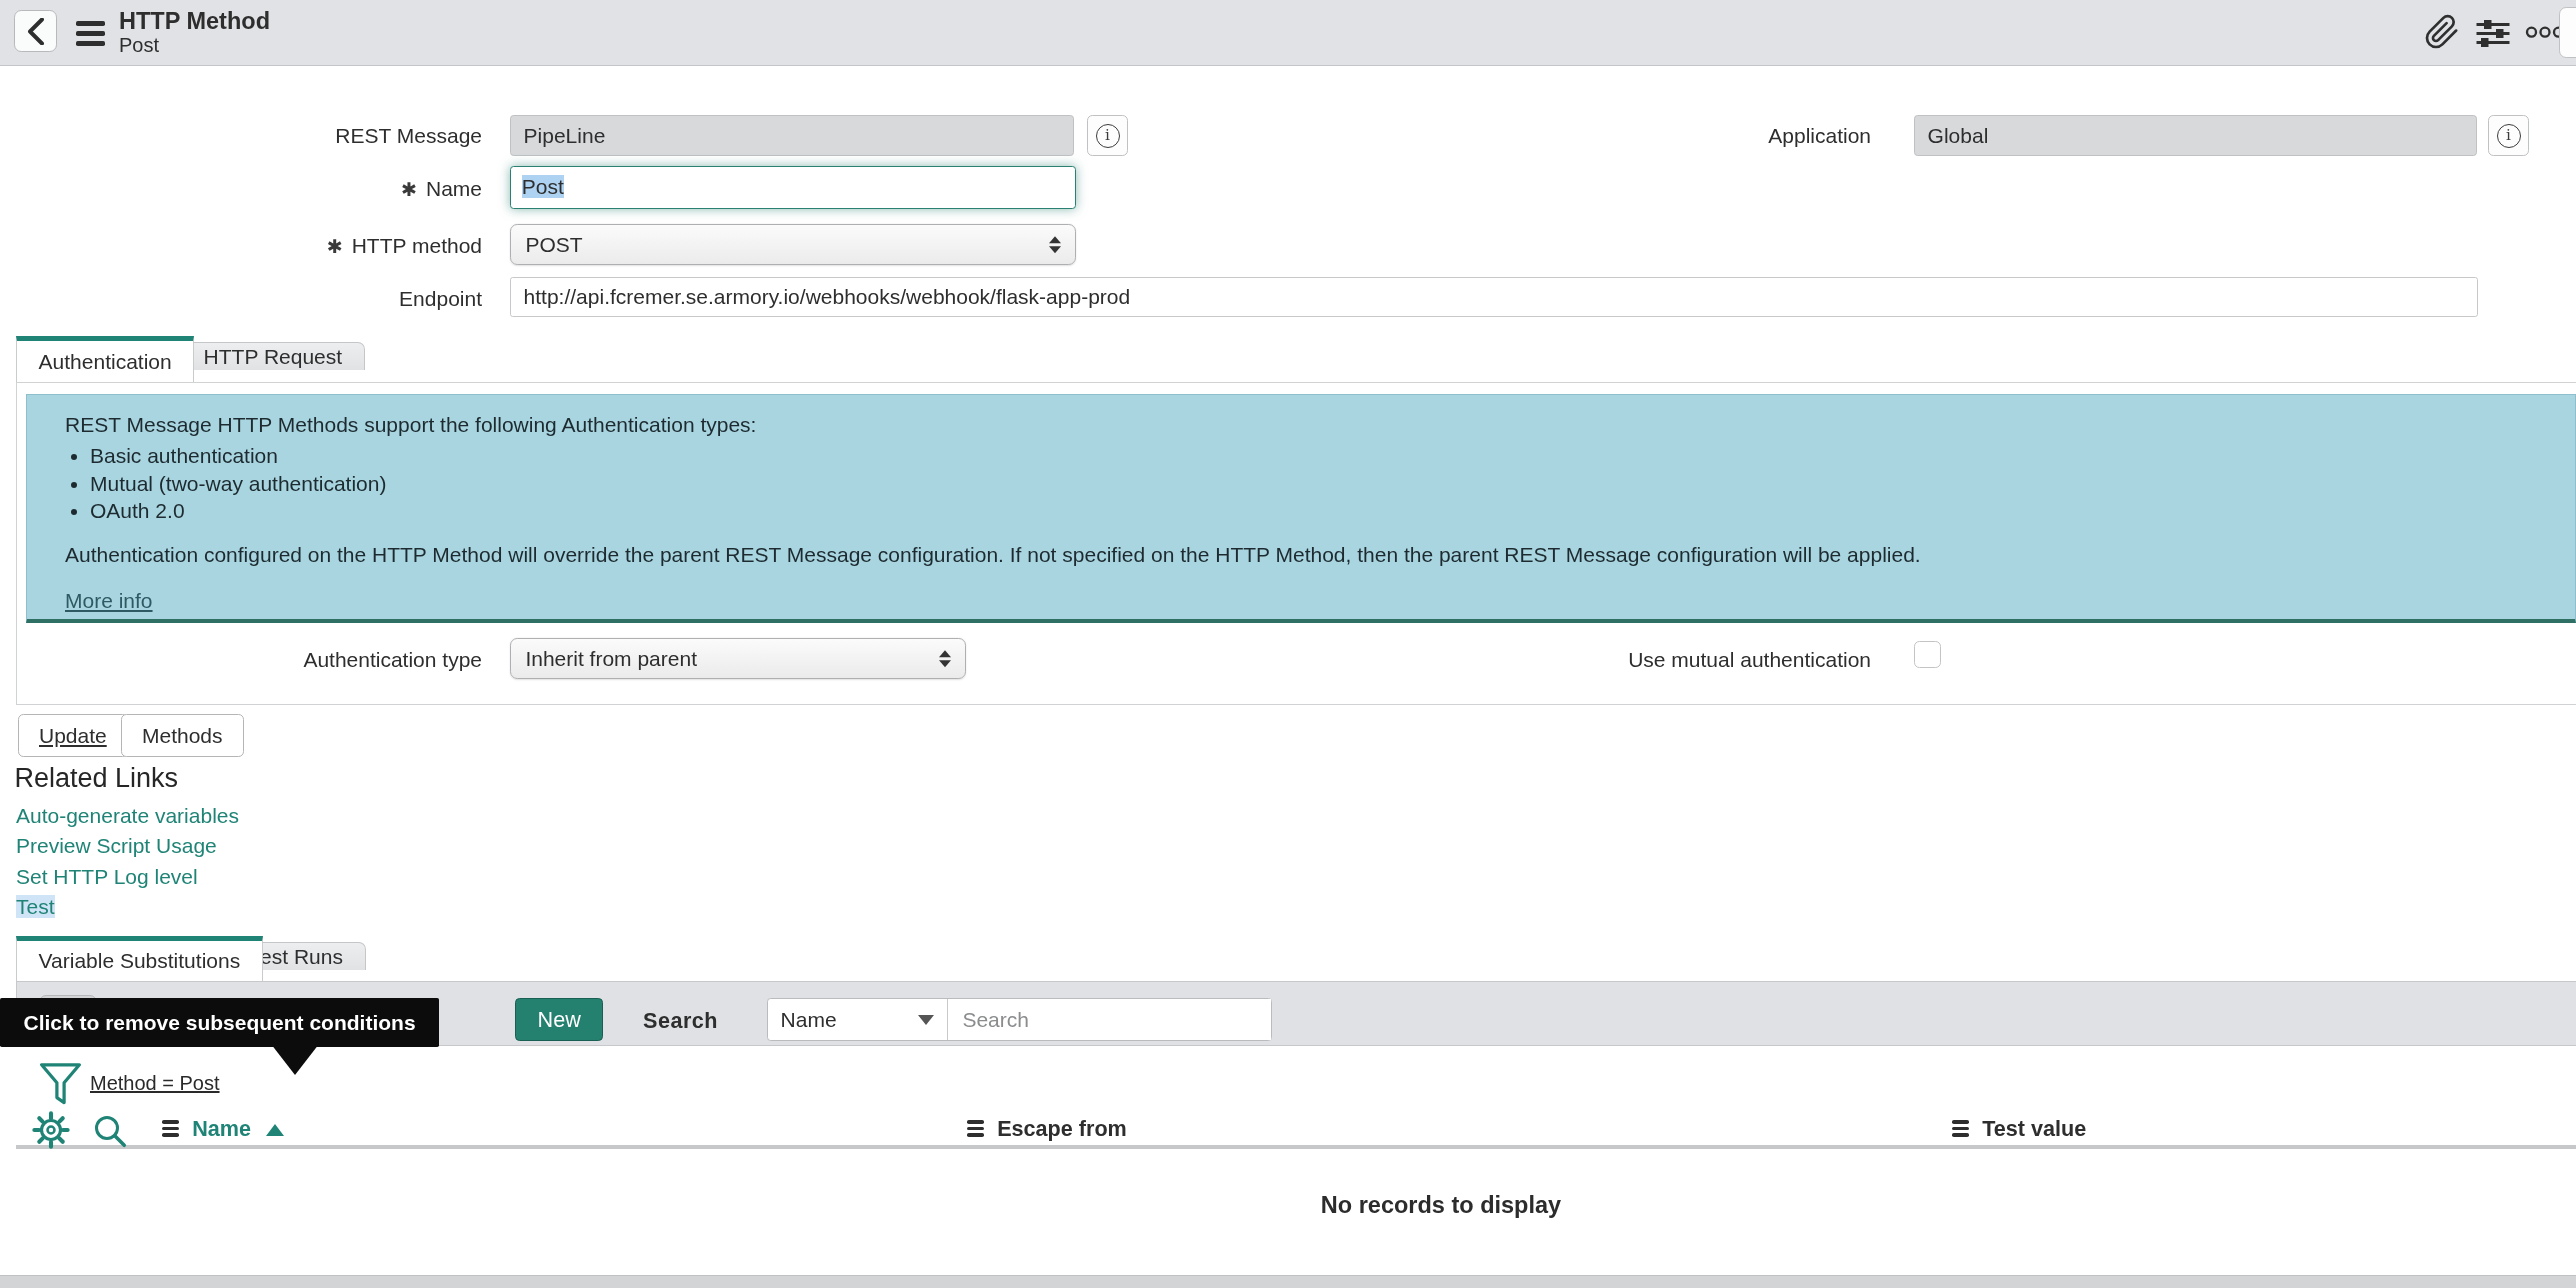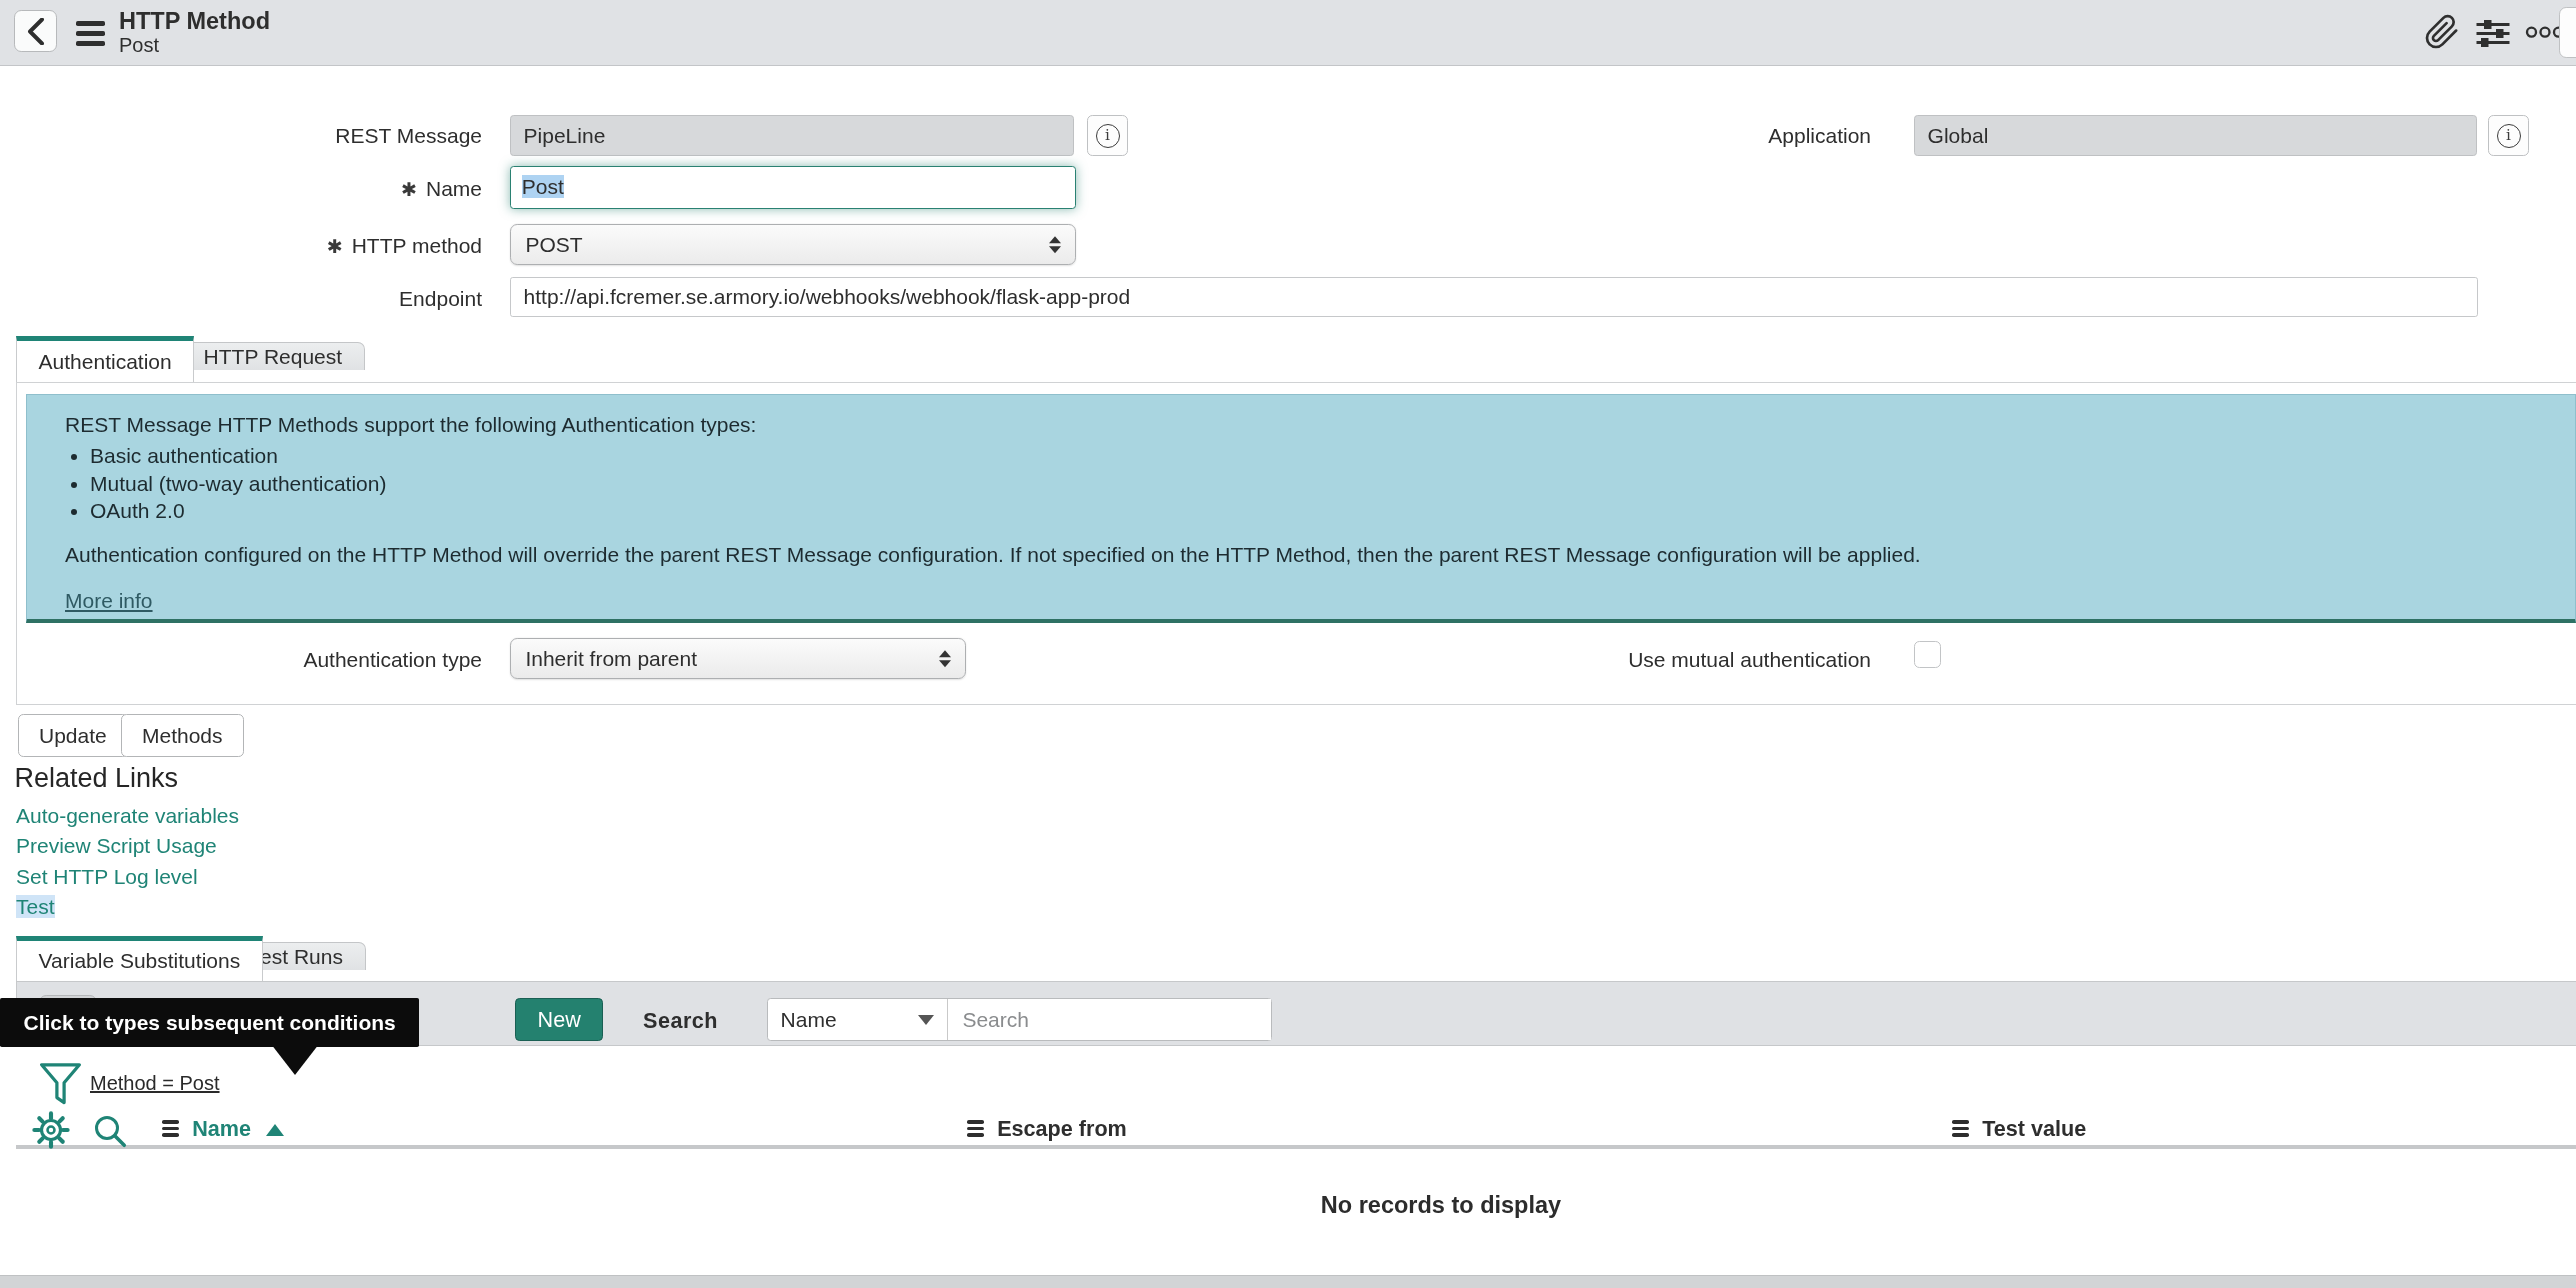--- a/index.html
+++ b/index.html
@@ -234,21 +234,21 @@
 <div class="select" style="left:510px; top:638px; width:456px;">
   <span>Inherit from parent</span>
   <span class="spin">
       <b class="up"></b>
       <b class="dn"></b>
     </span>
 </div>
 <div class="f-label" style="left:1587px; top:648px; width:284px;">Use mutual authentication</div>
 <div class="checkbox" style="left:1914px; top:641px;"></div>
 
-<div class="btn" style="left:18px; top:714px;">Update</div>
+<div class="btn" style="left:18px; top:714px;text-decoration:underline;">Update</div>
 <div class="btn" style="left:121px; top:714px;">Methods</div>
 
 <div class="rl-title">Related Links</div>
 <ul class="rl-list">
   <li><a>Auto-generate variables</a></li>
   <li><a>Preview Script Usage</a></li>
   <li><a>Set HTTP Log level</a></li>
   <li><a class="hl-test">Test</a></li>
 </ul>
 
@@ -260,21 +260,21 @@
   <div class="new-btn">New</div>
   <div class="search-lbl">Search</div>
   <div class="search-combo">
     <div class="combo-left">
       <span>Name</span>
       <span class="caret"></span>
     </div>
     <input class="search-input" placeholder="Search" style="">
   </div>
 </div>
-<div class="tooltip">Click to types subsequent conditions</div>
+<div class="tooltip">Click to remove subsequent conditions</div>
 <div class="tooltip-tail"></div>
 
 <div class="abs" style="left:38px; top:1061px;">
   <svg width="45" height="49" viewBox="0 0 25 27">
     <path d="M2 2h21L14.5 12v11l-4-2.8V12L2 2z" fill="none" stroke="#1f8476" stroke-width="1.8" stroke-linejoin="round"></path>
   </svg>
 </div>
 <a class="filter-link">Method = Post</a>
 
 <div class="tbl">

